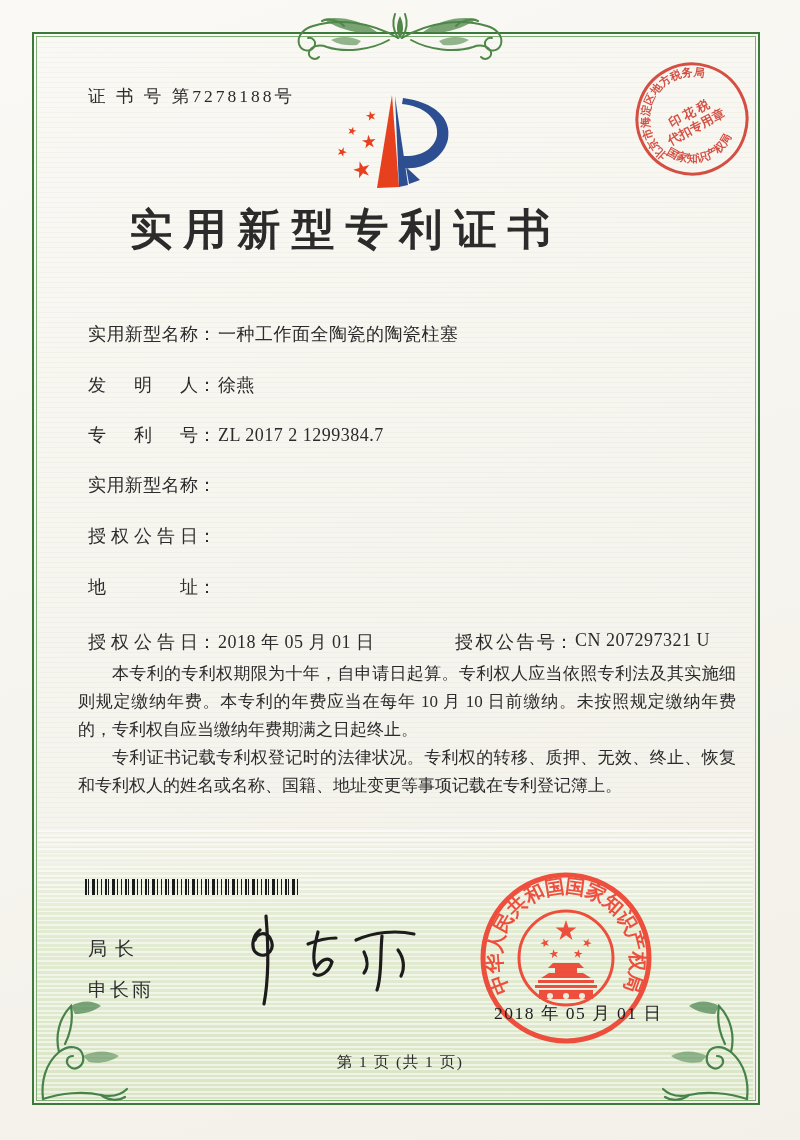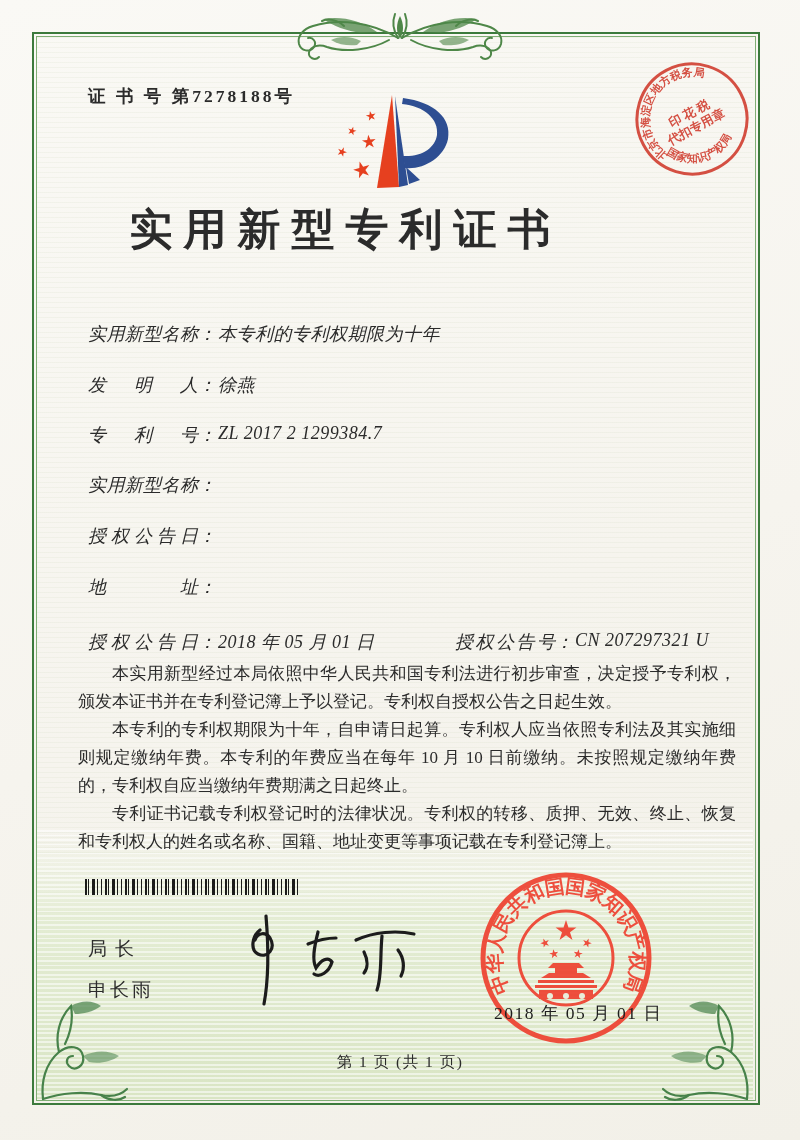--- a/index.html
+++ b/index.html
@@ -17,28 +17,28 @@
     background:repeating-linear-gradient(180deg,rgba(186,202,164,.12) 0 1px,rgba(0,0,0,0) 1px 5px);}
   .band{position:absolute;left:37px;top:830px;width:716px;height:269px;z-index:0;
     background:
       repeating-linear-gradient(180deg,rgba(255,255,255,.55) 0 1.5px,rgba(0,0,0,0) 1.5px 4.5px),
       linear-gradient(180deg,rgba(224,235,206,0) 0,rgba(224,235,206,.85) 95px,#dfe9cd 170px,#d9e5c4 100%);}
   .ornament{position:absolute;z-index:2;}
   .ornament.top{left:215px;top:6px;width:370px;height:60px;}
   .ornament.bl{left:35px;top:998px;width:95px;height:103px;}
   .ornament.br{left:660px;top:998px;width:95px;height:103px;transform:scaleX(-1);}
   
-  .cert-no{position:absolute;left:88px;top:84px;font-size:17.5px;letter-spacing:3px;z-index:3;font-weight:bold;}
+  .cert-no{position:absolute;left:88px;top:84px;font-size:17.5px;letter-spacing:3px;z-index:3;}
   .logo{position:absolute;left:322px;top:88px;width:180px;height:110px;z-index:3;}
   .tax-stamp{position:absolute;left:632px;top:59px;width:120px;height:120px;z-index:4;}
   .title{position:absolute;left:0;top:201px;width:680px;text-align:center;font-size:43px;font-weight:700;
     letter-spacing:11px;text-indent:11px;z-index:3;}
   
   .fields{position:absolute;left:88px;top:0;width:660px;z-index:3;font-size:18px;}
-  .frow{position:absolute;display:flex;align-items:flex-start;white-space:nowrap;font-style:italic;}
+  .frow{position:absolute;display:flex;align-items:center;white-space:nowrap;}
   .flabel{display:inline-block;width:110px;text-align:justify;text-align-last:justify;flex:none;}
   .fcolon{flex:none;width:20px;}
   .fvalue{letter-spacing:.5px;}
   .fvalue.wrap{white-space:normal;width:482px;line-height:1.55;}
   .r1{top:322px}.r2{top:373px}.r3{top:423px}.r4{top:473px}.r5{top:524px}.r6{top:575px}.r7{top:630px}
   .col2{position:absolute;left:367px;top:0;display:flex;white-space:nowrap;}
   .col2 .flabel{width:100px;}
   
   .body-text{position:absolute;left:78px;top:660px;width:658px;z-index:3;font-size:17px;line-height:28px;
     text-align:justify;}
@@ -140,21 +140,21 @@
     <text x="0" y="13" text-anchor="middle" font-size="12.5" font-weight="bold" font-family="Liberation Serif, serif">代扣专用章</text>
   </g>
 </svg>
 
 <div class="title">实用新型专利证书</div>
 
 <div class="fields">
   <div class="frow r1">
     <span class="flabel">实用新型名称</span>
       <span class="fcolon">：</span>
-      <span class="fvalue">本专利的专利权期限为十年</span>
+      <span class="fvalue">一种工作面全陶瓷的陶瓷柱塞</span>
   </div>
   <div class="frow r2">
     <span class="flabel">发明人</span>
       <span class="fcolon">：</span>
       <span class="fvalue">徐燕</span>
   </div>
   <div class="frow r3">
     <span class="flabel">专利号</span>
       <span class="fcolon">：</span>
       <span class="fvalue">ZL 2017 2 1299384.7</span>
@@ -177,21 +177,20 @@
       <span class="fvalue">2018 年 05 月 01 日</span>
     <span class="col2">
       <span class="flabel">授权公告号</span>
         <span class="fcolon">：</span>
         <span class="fvalue">CN 207297321 U</span>
     </span>
   </div>
 </div>
 
 <div class="body-text">
-  <p>本实用新型经过本局依照中华人民共和国专利法进行初步审查，决定授予专利权，颁发本证书并在专利登记簿上予以登记。专利权自授权公告之日起生效。</p>
   <p>本专利的专利权期限为十年，自申请日起算。专利权人应当依照专利法及其实施细则规定缴纳年费。本专利的年费应当在每年 10 月 10 日前缴纳。未按照规定缴纳年费的，专利权自应当缴纳年费期满之日起终止。</p>
   <p>专利证书记载专利权登记时的法律状况。专利权的转移、质押、无效、终止、恢复和专利权人的姓名或名称、国籍、地址变更等事项记载在专利登记簿上。</p>
 </div>
 
 <div class="barcode"></div>
 
 <div class="commissioner-title">局长</div>
 <div class="commissioner-name">申长雨</div>
 
 <svg class="signature" viewBox="0 0 215 102">

